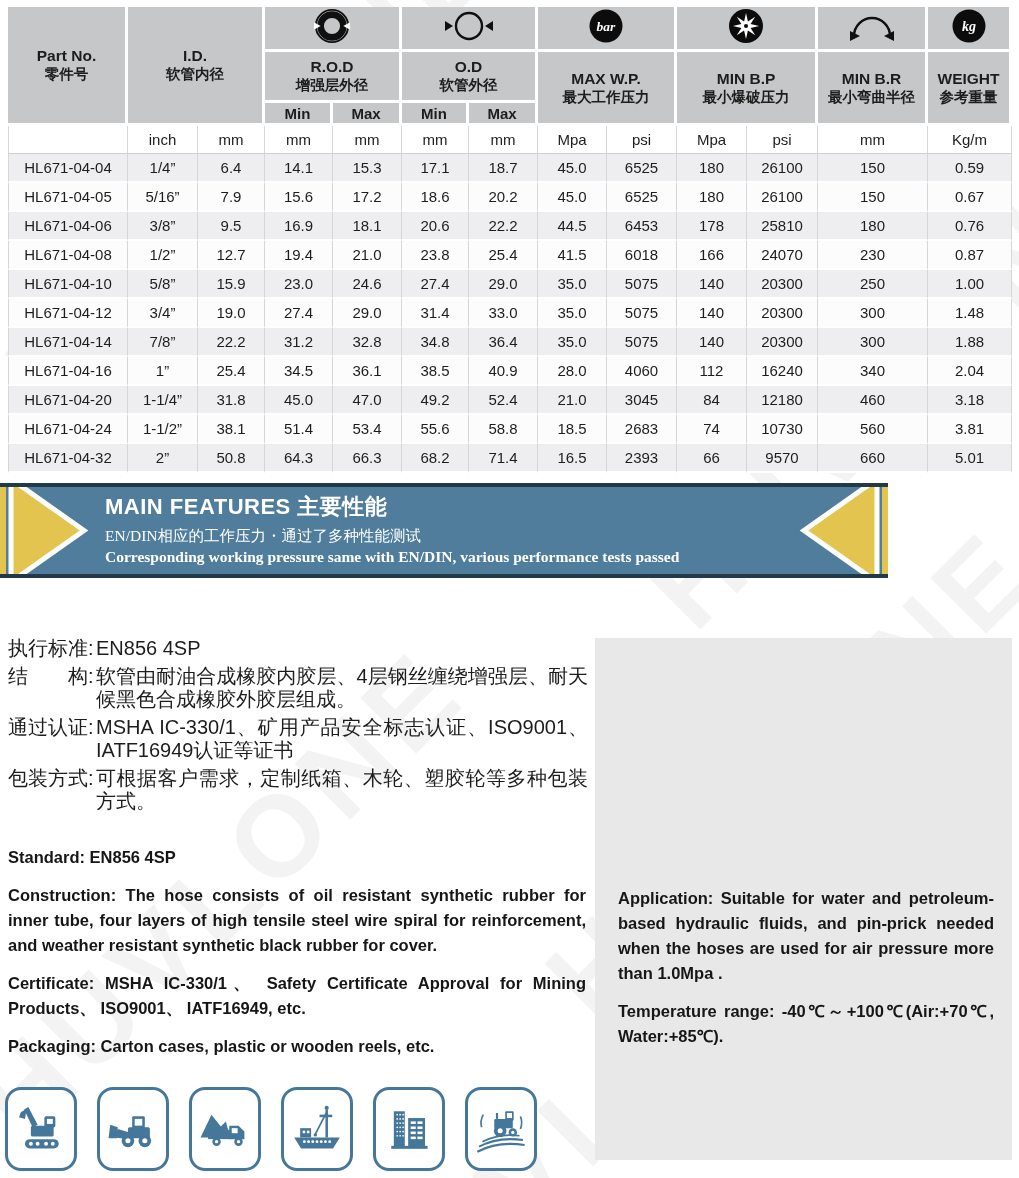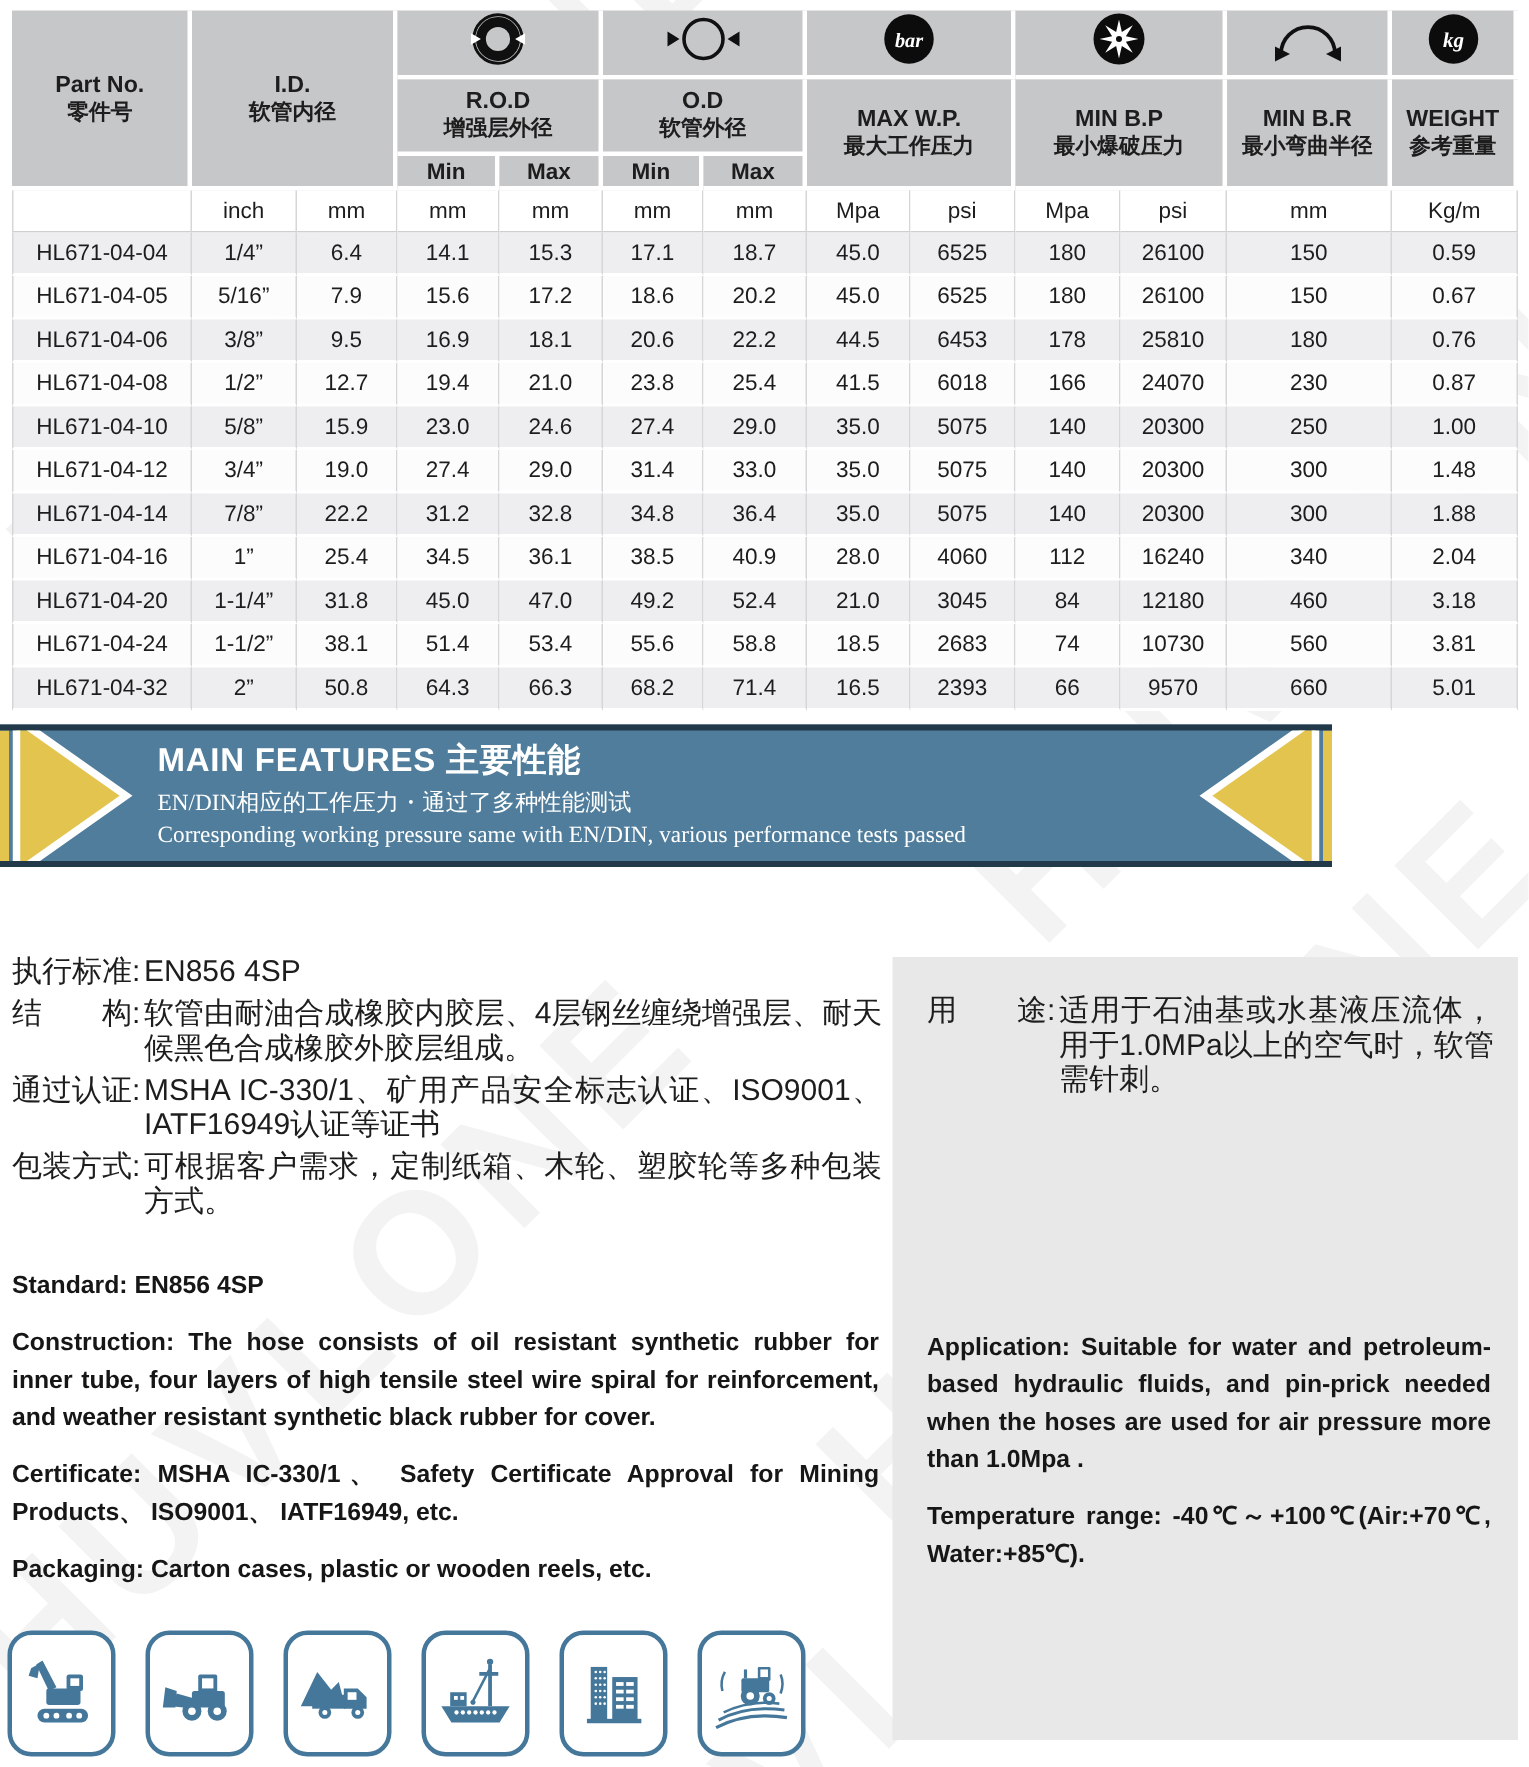--- a/index.html
+++ b/index.html
@@ -30,21 +30,21 @@
 
   
   .banner{position:absolute;left:0;top:483px;width:888px;height:87px;background:#4f7d9b;
           border-top:4px solid #22394a;border-bottom:4px solid #22394a;}
   .banner svg{position:absolute;top:0;height:87px;}
   .banner .chev-left{left:0;}
   .banner .chev-right{right:0;}
   .banner-text{position:absolute;left:105px;top:7px;color:#fff;}
   .banner-title{font-size:22px;font-weight:700;letter-spacing:.5px;line-height:26px;}
   .banner-sub-cn{font-family:"Liberation Serif",serif;font-size:15.5px;line-height:21px;margin-top:5px;}
-  .banner-sub-en{font-family:"Liberation Serif",serif;font-size:15.5px;font-weight:400;line-height:21px;}
+  .banner-sub-en{font-family:"Liberation Serif",serif;font-size:15.5px;font-weight:700;line-height:21px;}
 
   
   .panel-gray{position:absolute;left:595px;top:638px;width:417px;height:522px;background:#e8e8e8;}
   .cn-col{position:absolute;font-size:20px;font-weight:400;line-height:23px;}
   .cn-left{left:8px;top:637px;width:580px;}
   .cn-right{left:618px;top:663px;width:378px;}
   .spec-item{display:flex;margin-bottom:5px;}
   .spec-label{flex:0 0 88px;white-space:nowrap;}
   .spec-text{flex:1;text-align:justify;}
   .en-col{position:absolute;font-size:16.5px;font-weight:600;line-height:25px;color:#161616;}
@@ -387,24 +387,20 @@
       <div class="spec-label">通过认证:</div>
       <div class="spec-text">MSHA IC-330/1、矿用产品安全标志认证、ISO9001、IATF16949认证等证书</div>
     </div>
     <div class="spec-item">
       <div class="spec-label">包装方式:</div>
       <div class="spec-text">可根据客户需求，定制纸箱、木轮、塑胶轮等多种包装方式。</div>
     </div>
   </div>
 
   <div class="cn-col cn-right">
-    <div class="spec-item">
-      <div class="spec-label">用　　途:</div>
-      <div class="spec-text">适用于石油基或水基液压流体，用于1.0MPa以上的空气时，软管需针刺。</div>
-    </div>
   </div>
 
   <div class="en-col en-left">
     <p class="noj">Standard: EN856 4SP</p>
     <p>Construction: The hose consists of oil resistant synthetic rubber for inner tube, four layers of high tensile steel wire spiral for reinforcement, and weather resistant synthetic black rubber for cover.</p>
     <p>Certificate: MSHA IC-330/1、 Safety Certificate Approval for Mining Products、 ISO9001、 IATF16949, etc.</p>
     <p class="noj">Packaging: Carton cases, plastic or wooden reels, etc.</p>
   </div>
 
   <div class="en-col en-right">

